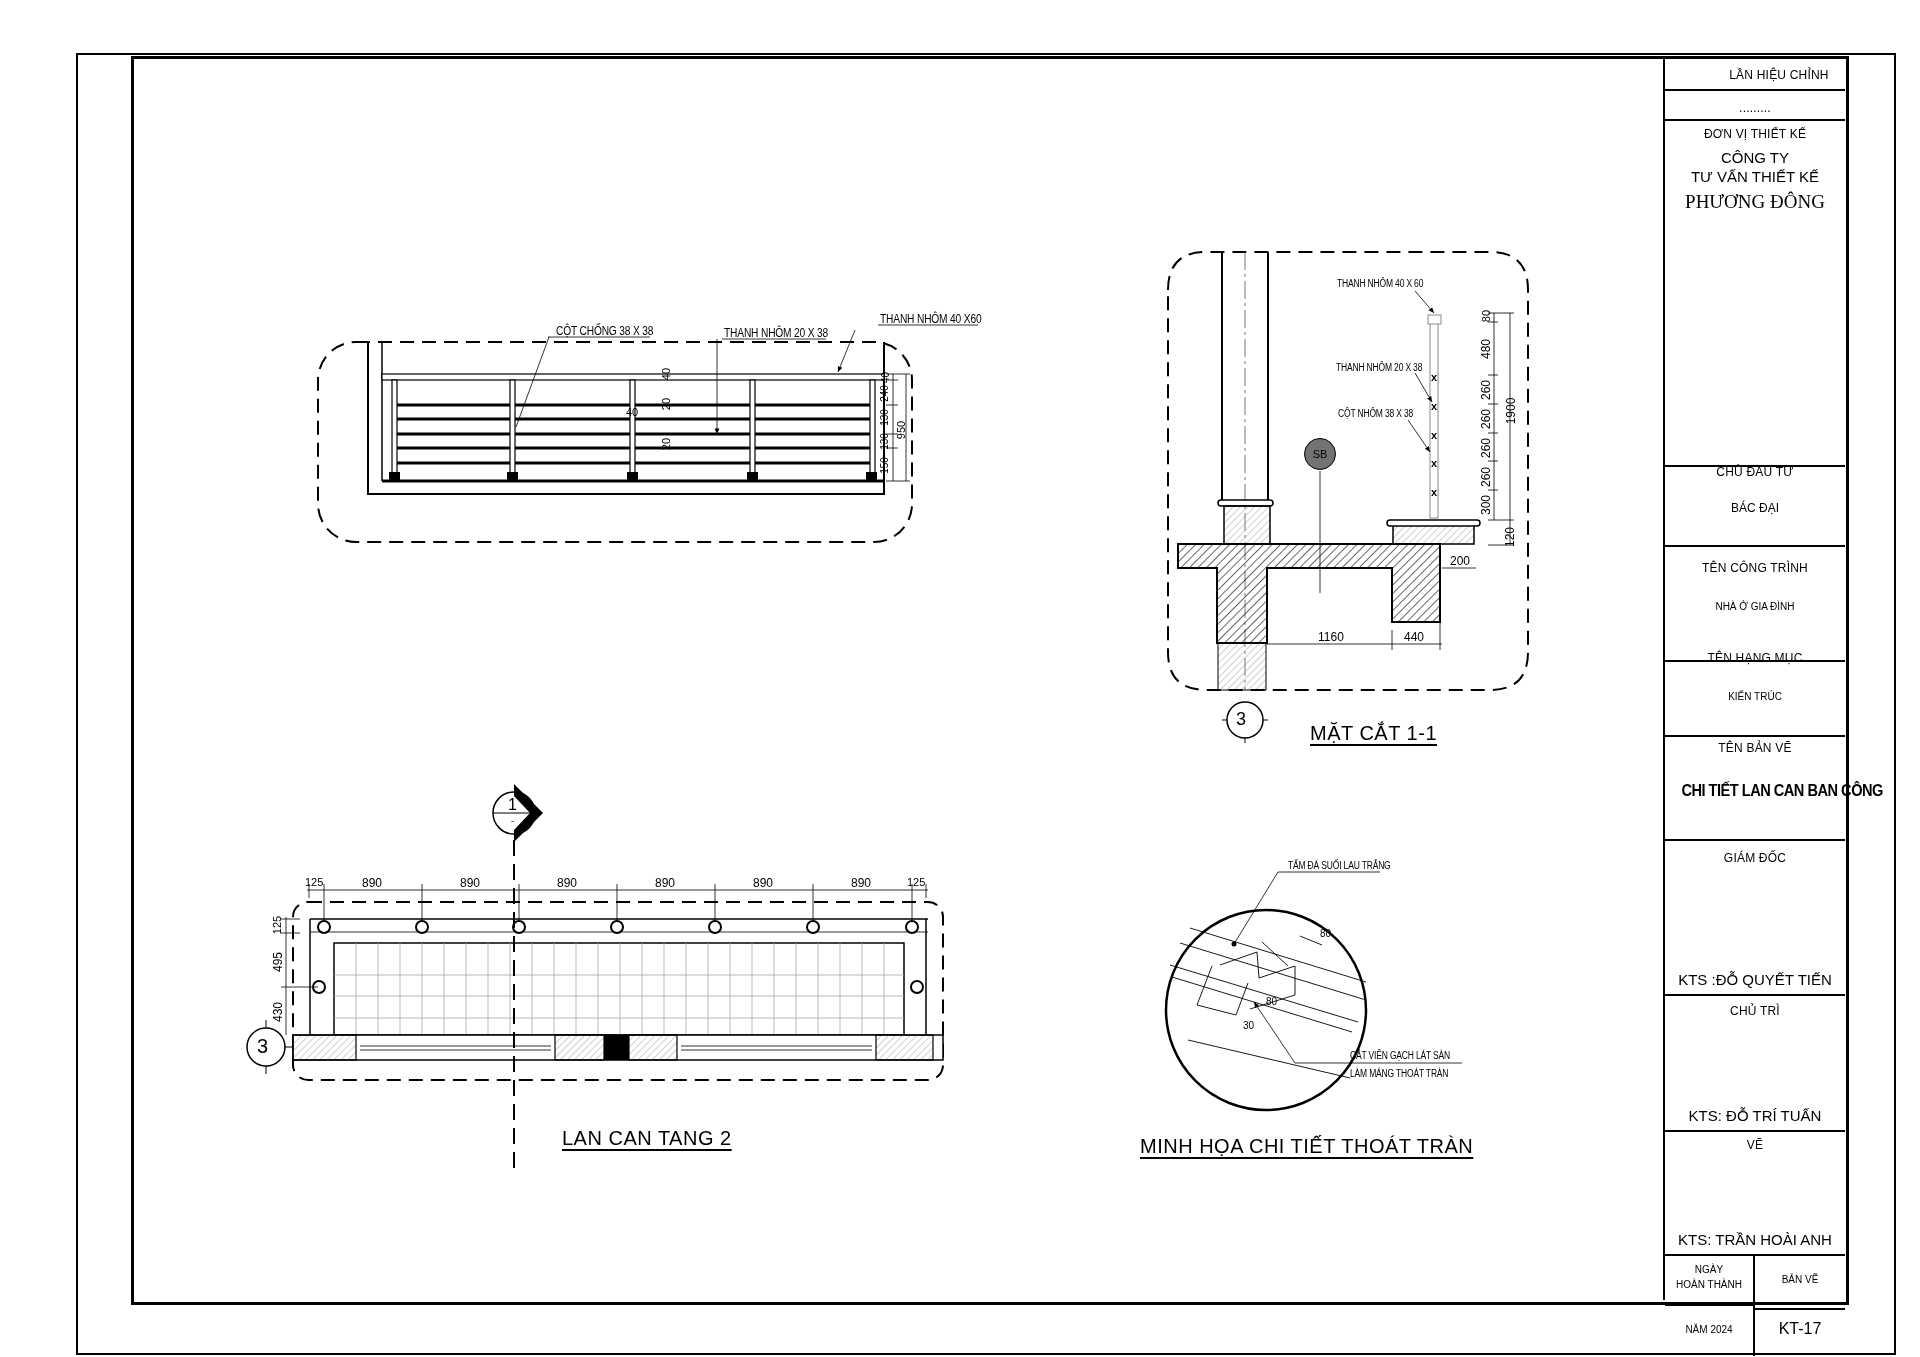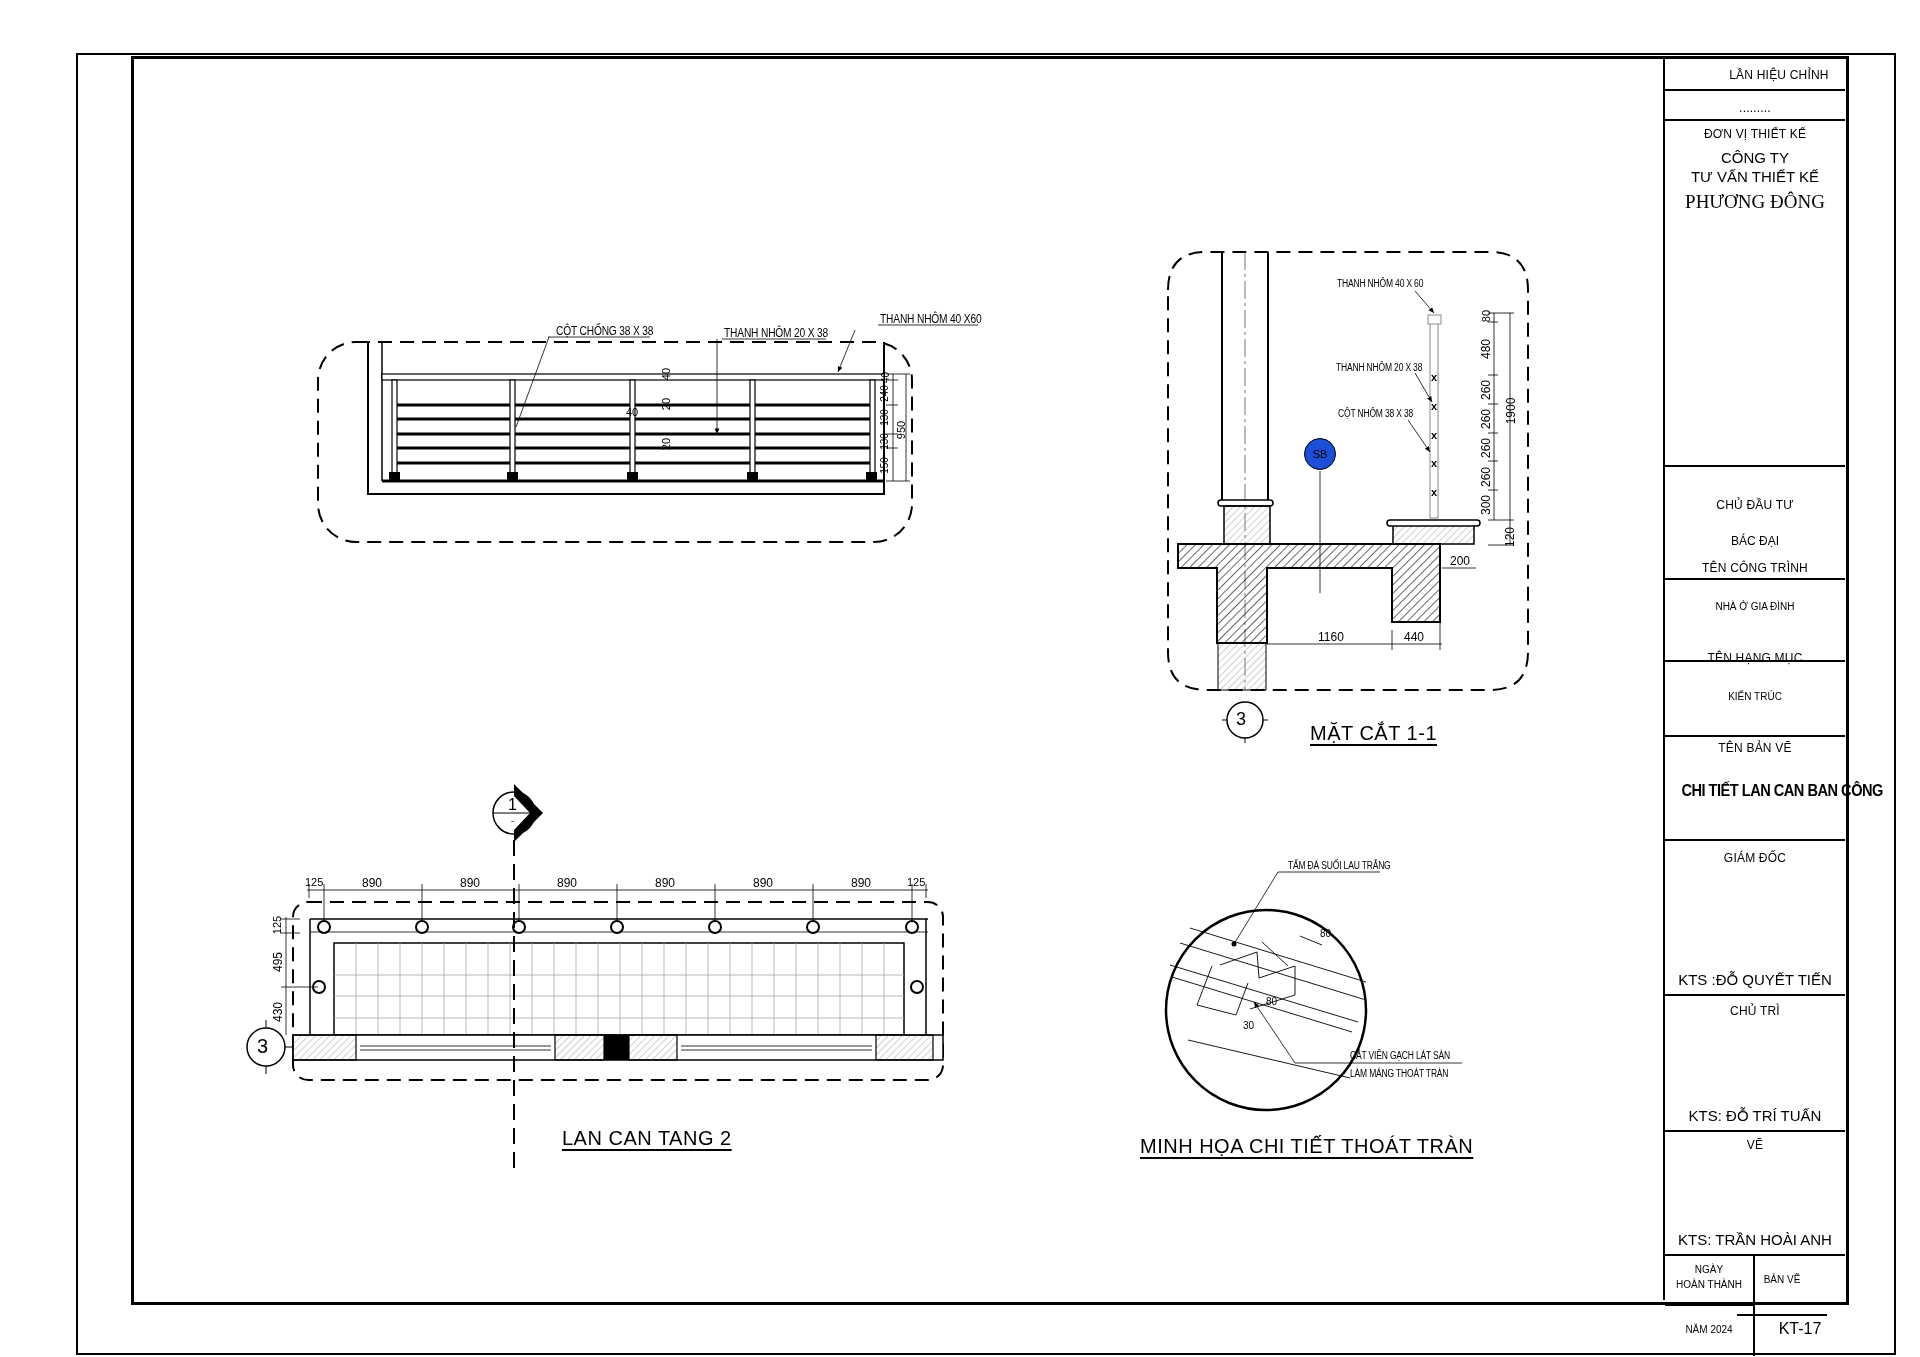--- a/index.html
+++ b/index.html
@@ -273,21 +273,21 @@
 <div class="abs dim" style="left:876px;top:436px;transform:rotate(-90deg);font-size:10px;">130</div>
 <div class="abs dim" style="left:876px;top:460px;transform:rotate(-90deg);font-size:10px;">150</div>
 <div class="abs dim" style="left:660px;top:368px;transform:rotate(-90deg);font-size:11px;">40</div>
 <div class="abs dim" style="left:660px;top:398px;transform:rotate(-90deg);font-size:11px;">20</div>
 <div class="abs dim" style="left:626px;top:406px;font-size:11px;">40</div>
 <div class="abs dim" style="left:660px;top:438px;transform:rotate(-90deg);font-size:11px;">20</div>
 
 <div class="abs note" style="left:1337px;top:278px;">THANH NHÔM 40 X 60</div>
 <div class="abs note" style="left:1336px;top:362px;">THANH NHÔM 20 X 38</div>
 <div class="abs note" style="left:1338px;top:408px;">CỘT NHÔM 38 X 38</div>
-<div class="abs" style="left:1304px;top:438px;width:30px;height:30px;border:1px solid #000;border-radius:50%;font-size:11px;text-align:center;line-height:30px;background:#1d4ed8;">SB</div>
+<div class="abs" style="left:1304px;top:438px;width:30px;height:30px;border:1px solid #000;border-radius:50%;font-size:11px;text-align:center;line-height:30px;background:#737373;">SB</div>
 <div class="abs dim" style="left:1480px;top:310px;transform:rotate(-90deg);font-size:11px;">80</div>
 <div class="abs dim" style="left:1476px;top:342px;transform:rotate(-90deg);">480</div>
 <div class="abs dim" style="left:1476px;top:383px;transform:rotate(-90deg);">260</div>
 <div class="abs dim" style="left:1476px;top:412px;transform:rotate(-90deg);">260</div>
 <div class="abs dim" style="left:1476px;top:441px;transform:rotate(-90deg);">260</div>
 <div class="abs dim" style="left:1476px;top:470px;transform:rotate(-90deg);">260</div>
 <div class="abs dim" style="left:1476px;top:498px;transform:rotate(-90deg);">300</div>
 <div class="abs dim" style="left:1498px;top:404px;transform:rotate(-90deg);">1900</div>
 <div class="abs dim" style="left:1500px;top:530px;transform:rotate(-90deg);">120</div>
 <div class="abs dim" style="left:1450px;top:554px;">200</div>
@@ -326,21 +326,21 @@
   </div>
   <div class="tb-cell" style="top:35px;height:30px;">
     <div class="lbl" style="padding-top:10px;">.........</div>
   </div>
   <div class="tb-cell" style="top:65px;height:346px;">
     <div class="lbl" style="padding-top:6px;">ĐƠN VỊ THIẾT KẾ</div>
     <div class="val-md" style="padding-top:8px;">CÔNG TY</div>
     <div class="val-md" style="padding-top:2px;">TƯ VẤN THIẾT KẾ</div>
     <div class="val-lg" style="padding-top:6px;">PHƯƠNG ĐÔNG</div>
   </div>
-  <div class="tb-cell" style="top:434px;height:90px;">
+  <div class="tb-cell" style="top:401px;height:90px;">
     <div class="lbl" style="padding-top:8px;">CHỦ ĐẦU TƯ</div>
     <div class="val-md" style="padding-top:22px;font-size:12px;">BÁC ĐẠI</div>
   </div>
   <div class="tb-cell" style="top:501px;height:105px;">
     <div class="lbl" style="padding-top:4px;">TÊN CÔNG TRÌNH</div>
     <div class="val-sm" style="padding-top:26px;">NHÀ Ở GIA ĐÌNH</div>
   </div>
   <div class="tb-cell" style="top:591px;height:90px;">
     <div class="lbl" style="padding-top:4px;">TÊN HẠNG MỤC</div>
     <div class="val-sm" style="padding-top:26px;">KIẾN TRÚC</div>
@@ -358,21 +358,21 @@
     <div class="val-md" style="position:absolute;bottom:6px;left:0;right:0;">KTS :ĐỖ QUYẾT TIẾN</div>
   </div>
   <div class="tb-cell" style="top:1076px;height:124px;">
     <div class="lbl" style="padding-top:6px;">VẼ</div>
     <div class="val-md" style="position:absolute;bottom:6px;left:0;right:0;">KTS: TRẦN HOÀI ANH</div>
   </div>
   <div class="tb-cell" style="top:1200px;height:50px;width:90px;border-right:2px solid #000;">
     <div class="val-sm" style="padding-top:8px;">NGÀY</div>
     <div class="val-sm" style="padding-top:4px;">HOÀN THÀNH</div>
   </div>
-  <div class="tb-cell" style="top:1200px;left:72px;width:90px;height:60px;">
+  <div class="tb-cell" style="top:1200px;left:90px;width:90px;height:54px;">
     <div class="val-sm" style="padding-top:18px;">BẢN VẼ</div>
   </div>
   <div class="tb-cell" style="top:1250px;height:50px;width:90px;border-right:2px solid #000;border-bottom:none;">
     <div class="val-sm" style="padding-top:18px;">NĂM 2024</div>
   </div>
   <div class="tb-cell" style="top:1250px;left:90px;width:90px;height:50px;border-bottom:none;">
     <div class="val-md" style="padding-top:14px;font-size:16px;">KT-17</div>
   </div>
 </div>
 

